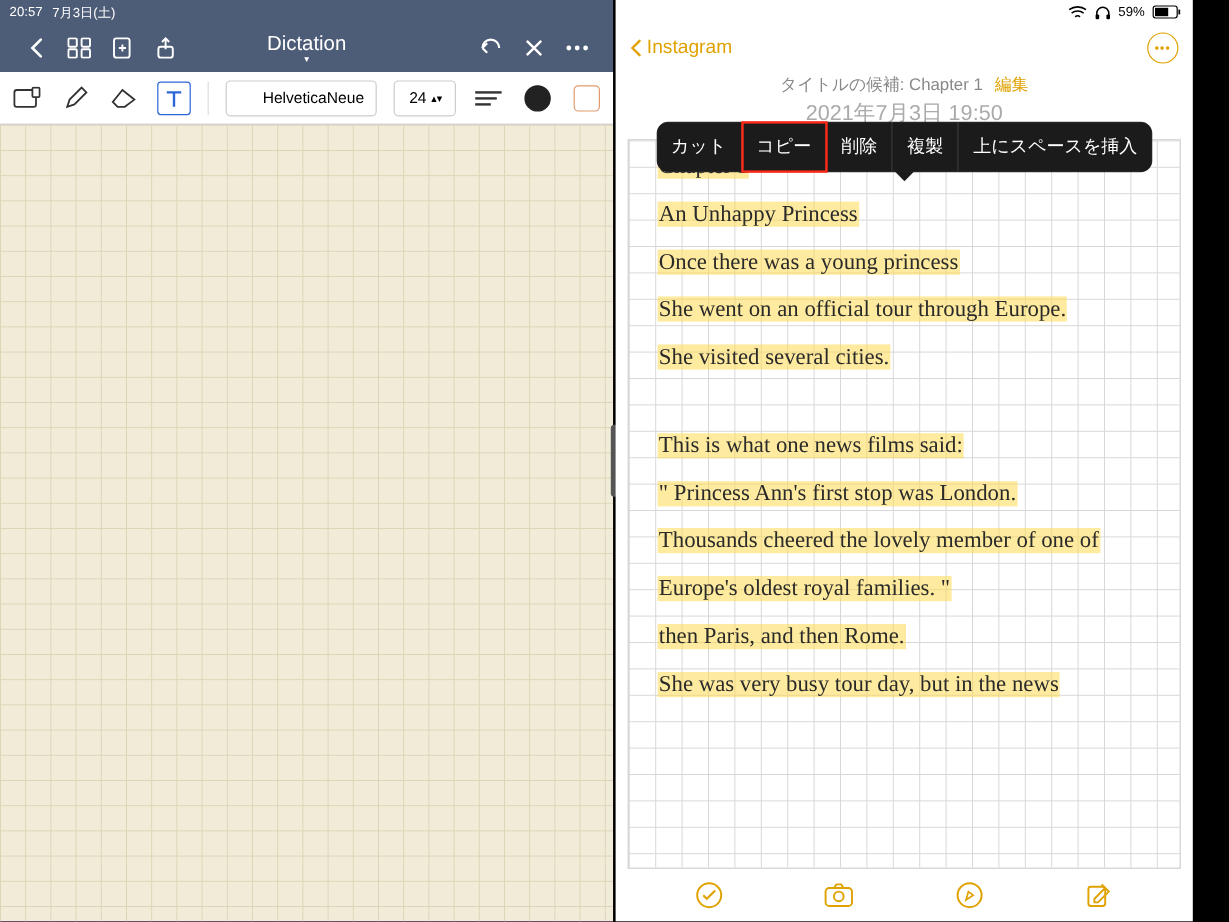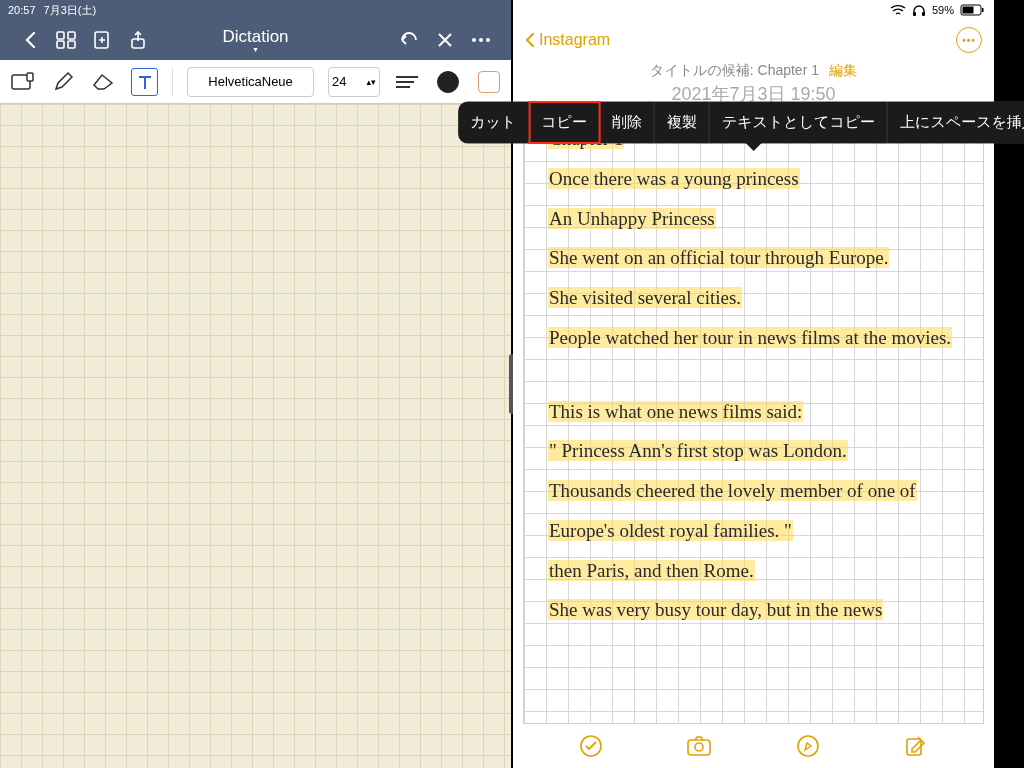--- a/index.html
+++ b/index.html
@@ -71,25 +71,25 @@
   }
   .tool {
     width: 28px; height: 28px;
     display:flex; align-items:center; justify-content:center;
     border-radius:4px;
   }
   .tool.selected { border: 1.5px solid #2a66d8; border-radius:3px; }
   .fontbox, .sizebox {
     border:1px solid #ccc; border-radius:4px;
     height:30px;
-    display:flex; align-items:center; justify-content:center;
+    display:flex; align-items:center; justify-content:flex-end;
     font-size:13px; padding:0 10px;
   }
   .fontbox { width: 130px; }
-  .sizebox { width: 52px; position:relative;gap:16px;}
+  .sizebox { width: 52px; position:relative;}
   .tool-circle { width:22px;height:22px;border-radius:50%;}
   .tool-swatch { width:22px;height:22px;border-radius:4px;border:1.5px solid #e29b6f; background:#fff;}
   .tool-lines {
     width:22px;height:22px;display:flex;flex-direction:column;justify-content:center;gap:3px;
   }
   .tool-lines span{height:2px;background:#333;}
   .tool-lines span:nth-child(1){width:100%}
   .tool-lines span:nth-child(2){width:80%}
   .tool-lines span:nth-child(3){width:60%}
 
@@ -372,33 +372,31 @@
     <span>タイトルの候補: </span><span>Chapter 1</span>
     <span class="edit">編集</span>
   </div>
   <div class="date-row">2021年7月3日 19:50</div>
 
   <div class="ctx" id="ctx">
       <div class="item">カット</div>
       <div class="item hl">コピー</div>
       <div class="item">削除</div>
       <div class="item">複製</div>
-      <div class="item">テキストとしてコピー</div>
       <div class="item">上にスペースを挿入</div>
     </div>
 
   <div class="paper-wrap">
     <div class="play-marker"></div>
     <div class="hand" id="hand">
         <div class="line"><span class="hl">Chapter 1</span></div>
+        <div class="line"><span class="hl">An Unhappy Princess</span></div>
         <div class="line"><span class="hl">Once there was a young princess</span></div>
-        <div class="line"><span class="hl">An Unhappy Princess</span></div>
         <div class="line"><span class="hl">She went on an official tour through Europe.</span></div>
         <div class="line"><span class="hl">She visited several cities.</span></div>
-        <div class="line"><span class="hl">People watched her tour in news films at the movies.</span></div>
         <div class="gap"></div>
         <div class="line"><span class="hl">This is what one news films said:</span></div>
         <div class="line"><span class="hl">" Princess Ann's first stop was London.</span></div>
         <div class="line"><span class="hl">Thousands cheered the lovely member of one of</span></div>
         <div class="line"><span class="hl">Europe's oldest royal families. "</span></div>
         <div class="line"><span class="hl">then Paris, and then Rome.</span></div>
         <div class="line"><span class="hl">She was very busy tour day, but in the news</span></div>
       </div>
   </div>
 

